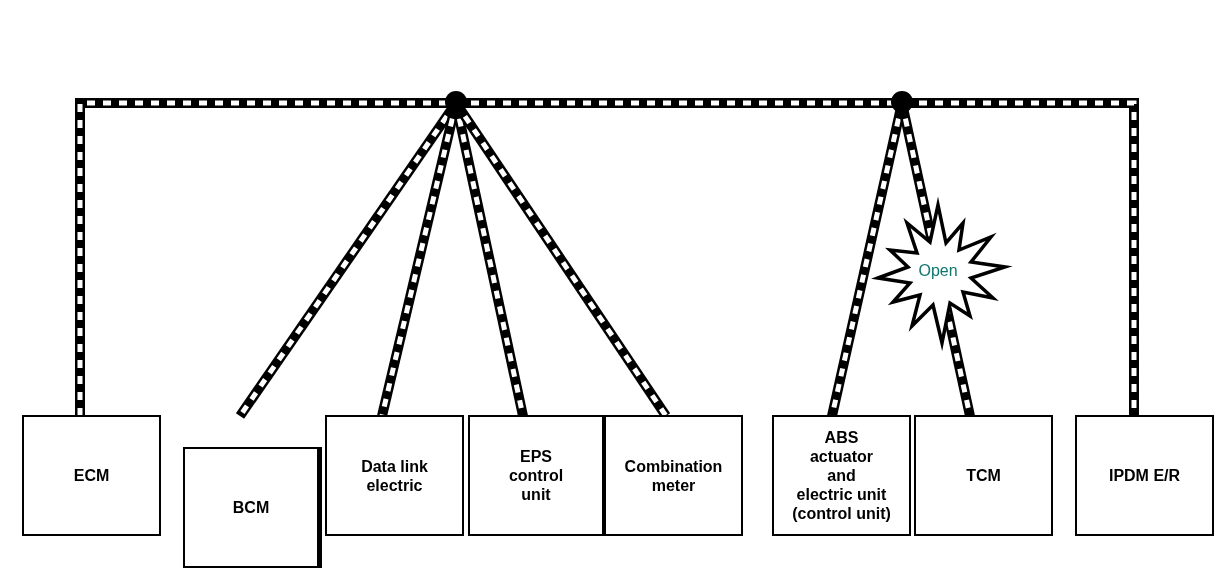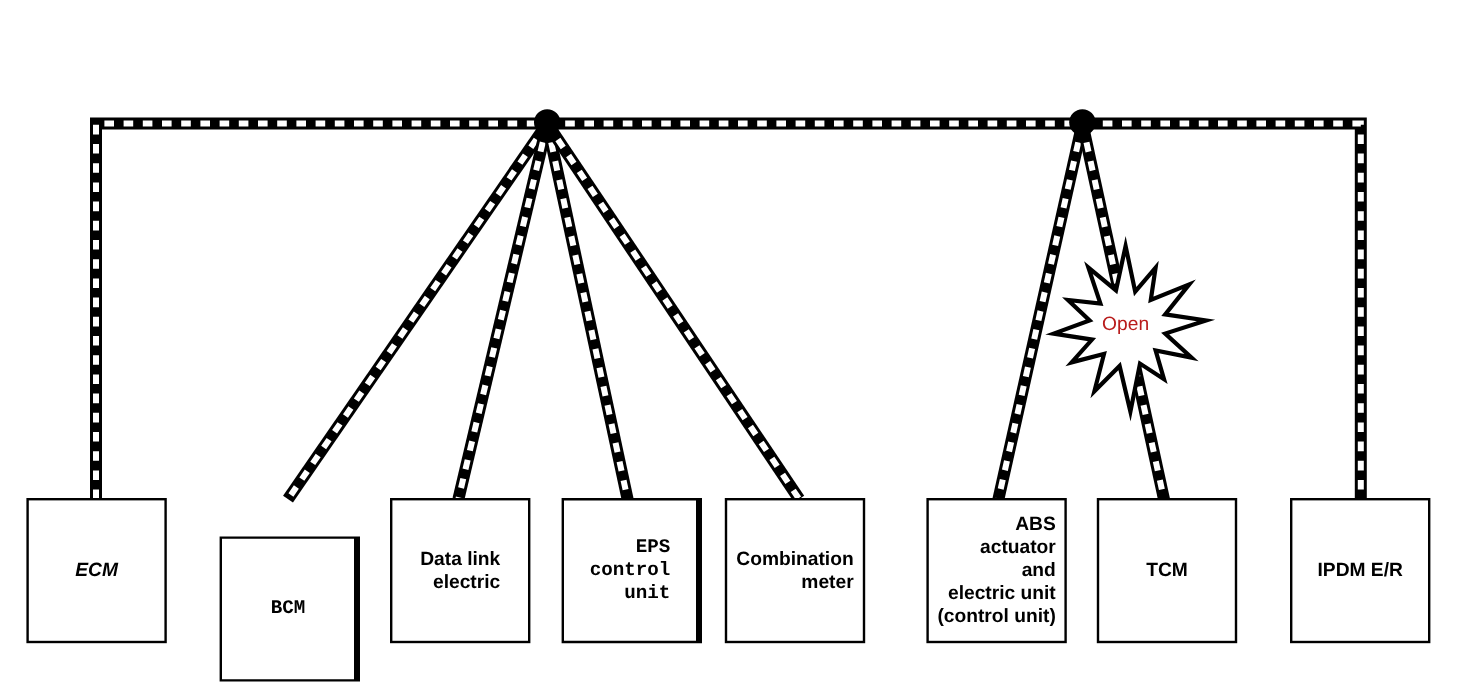--- a/index.html
+++ b/index.html
@@ -11,43 +11,43 @@
     overflow:hidden;
   }
   .wiring{position:absolute;left:0;top:0;width:1216px;height:582px;}
   
   .wire-black{stroke:#000000;stroke-width:10;fill:none;}
   .wire-white{stroke:#ffffff;stroke-width:5;fill:none;stroke-dasharray:8 8;}
   .junction{fill:#000000;stroke:none;}
   .burst{fill:#ffffff;stroke:#000000;stroke-width:3.5;stroke-miterlimit:8;}
   .node{
     position:absolute;top:415px;
-    width:117px;height:121px;
+    width:139px;height:121px;
     box-sizing:border-box;
     background:#ffffff;
     border:2px solid #000000;
     display:flex;align-items:center;justify-content:center;
-    text-align:right;
+    text-align:center;
     font-size:16px;font-weight:bold;line-height:19px;
     color:#000000;
     white-space:pre-line;
   }
-  .node.shadow-r{border-right-width:5px;font-family:Liberation Mono, monospace;}
-  .n-ecm {left:22px;font-style:italic;}
+  .node.shadow-r{border-right-width:5px;}
+  .n-ecm {left:22px;}
   .n-bcm {left:183px;margin-top:32px;}
   .n-dlc {left:325px;}
   .n-eps {left:468px;}
   .n-comb{left:604px;}
   .n-abs {left:772px;}
   .n-tcm {left:914px;}
   .n-ipdm{left:1075px;}
   .open-label{
     position:absolute;left:938px;top:271px;
     transform:translate(-50%,-50%);
-    font-size:16px;line-height:16px;color:#b91c1c;
+    font-size:16px;line-height:16px;color:#0f766e;
     font-weight:normal;
   }
 </style>
 </head>
 <body>
 
 <div class="stage">
 
   <svg class="wiring" viewBox="0 0 1216 582" xmlns="http://www.w3.org/2000/svg">
 

